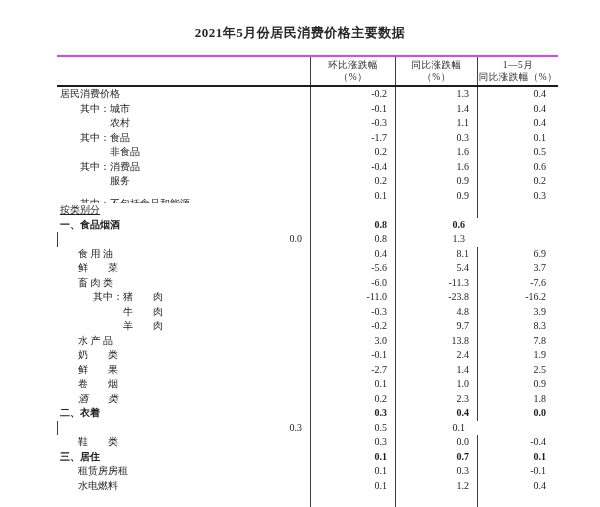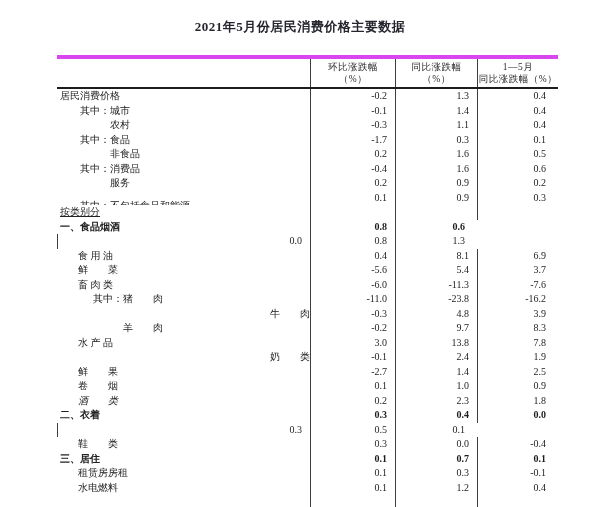--- a/index.html
+++ b/index.html
@@ -8,38 +8,38 @@
     position: relative;
     width: 600px;
     height: 507px;
     background: #ffffff;
     overflow: hidden;
     font-family: "Liberation Serif", "DejaVu Serif", serif;
     color: #262626;
   }
   .title {
     position: absolute;
-    top: 18px;
+    top: 24px;
     left: 0;
     width: 100%;
     text-align: center;
     font-size: 13px;
     font-weight: bold;
     letter-spacing: 0.5px;
     color: #25252e;
   }
   .table {
     position: absolute;
     left: 57px;
     top: 55px;
     width: 501px;
     bottom: 0;
     display: flex;
     flex-direction: column;
-    border-top: 4px solid #d946ef;
+    border-top: 2px solid #d946ef;
   }
   .grid-row {
     display: grid;
     grid-template-columns: 253px 85px 82px 81px;
   }
   .thead {
     height: 30px;
     border-bottom: 2px solid #1c1c1c;
   }
   .thead .cell {
@@ -185,21 +185,21 @@
   </div>
 
   <div class="grid-row row">
     <div class="cell label-cell" style="padding-left: 36px;">其中：猪　　肉</div>
     <div class="cell num-cell vline">-11.0</div>
     <div class="cell num-cell vline">-23.8</div>
     <div class="cell num-cell vline last">-16.2</div>
   </div>
 
   <div class="grid-row row">
-    <div class="cell label-cell" style="padding-left: 66px; text-align: right;">牛　　肉</div>
+    <div class="cell label-cell" style="padding-left: 66px;">牛　　肉</div>
     <div class="cell num-cell vline">-0.3</div>
     <div class="cell num-cell vline">4.8</div>
     <div class="cell num-cell vline last">3.9</div>
   </div>
 
   <div class="grid-row row">
     <div class="cell label-cell" style="padding-left: 66px;">羊　　肉</div>
     <div class="cell num-cell vline">-0.2</div>
     <div class="cell num-cell vline">9.7</div>
     <div class="cell num-cell vline last">8.3</div>
@@ -207,21 +207,21 @@
 
   <div class="grid-row row">
     <div class="cell label-cell" style="padding-left: 21px;">水 产 品</div>
     <div class="cell num-cell vline">3.0</div>
     <div class="cell num-cell vline">13.8</div>
     <div class="cell num-cell vline last">7.8</div>
   </div>
 
 
   <div class="grid-row row">
-    <div class="cell label-cell" style="padding-left: 21px; text-align: right;">奶　　类</div>
+    <div class="cell label-cell" style="padding-left: 21px;">奶　　类</div>
     <div class="cell num-cell vline">-0.1</div>
     <div class="cell num-cell vline">2.4</div>
     <div class="cell num-cell vline last">1.9</div>
   </div>
 
   <div class="grid-row row">
     <div class="cell label-cell" style="padding-left: 21px;">鲜　　果</div>
     <div class="cell num-cell vline">-2.7</div>
     <div class="cell num-cell vline">1.4</div>
     <div class="cell num-cell vline last">2.5</div>

